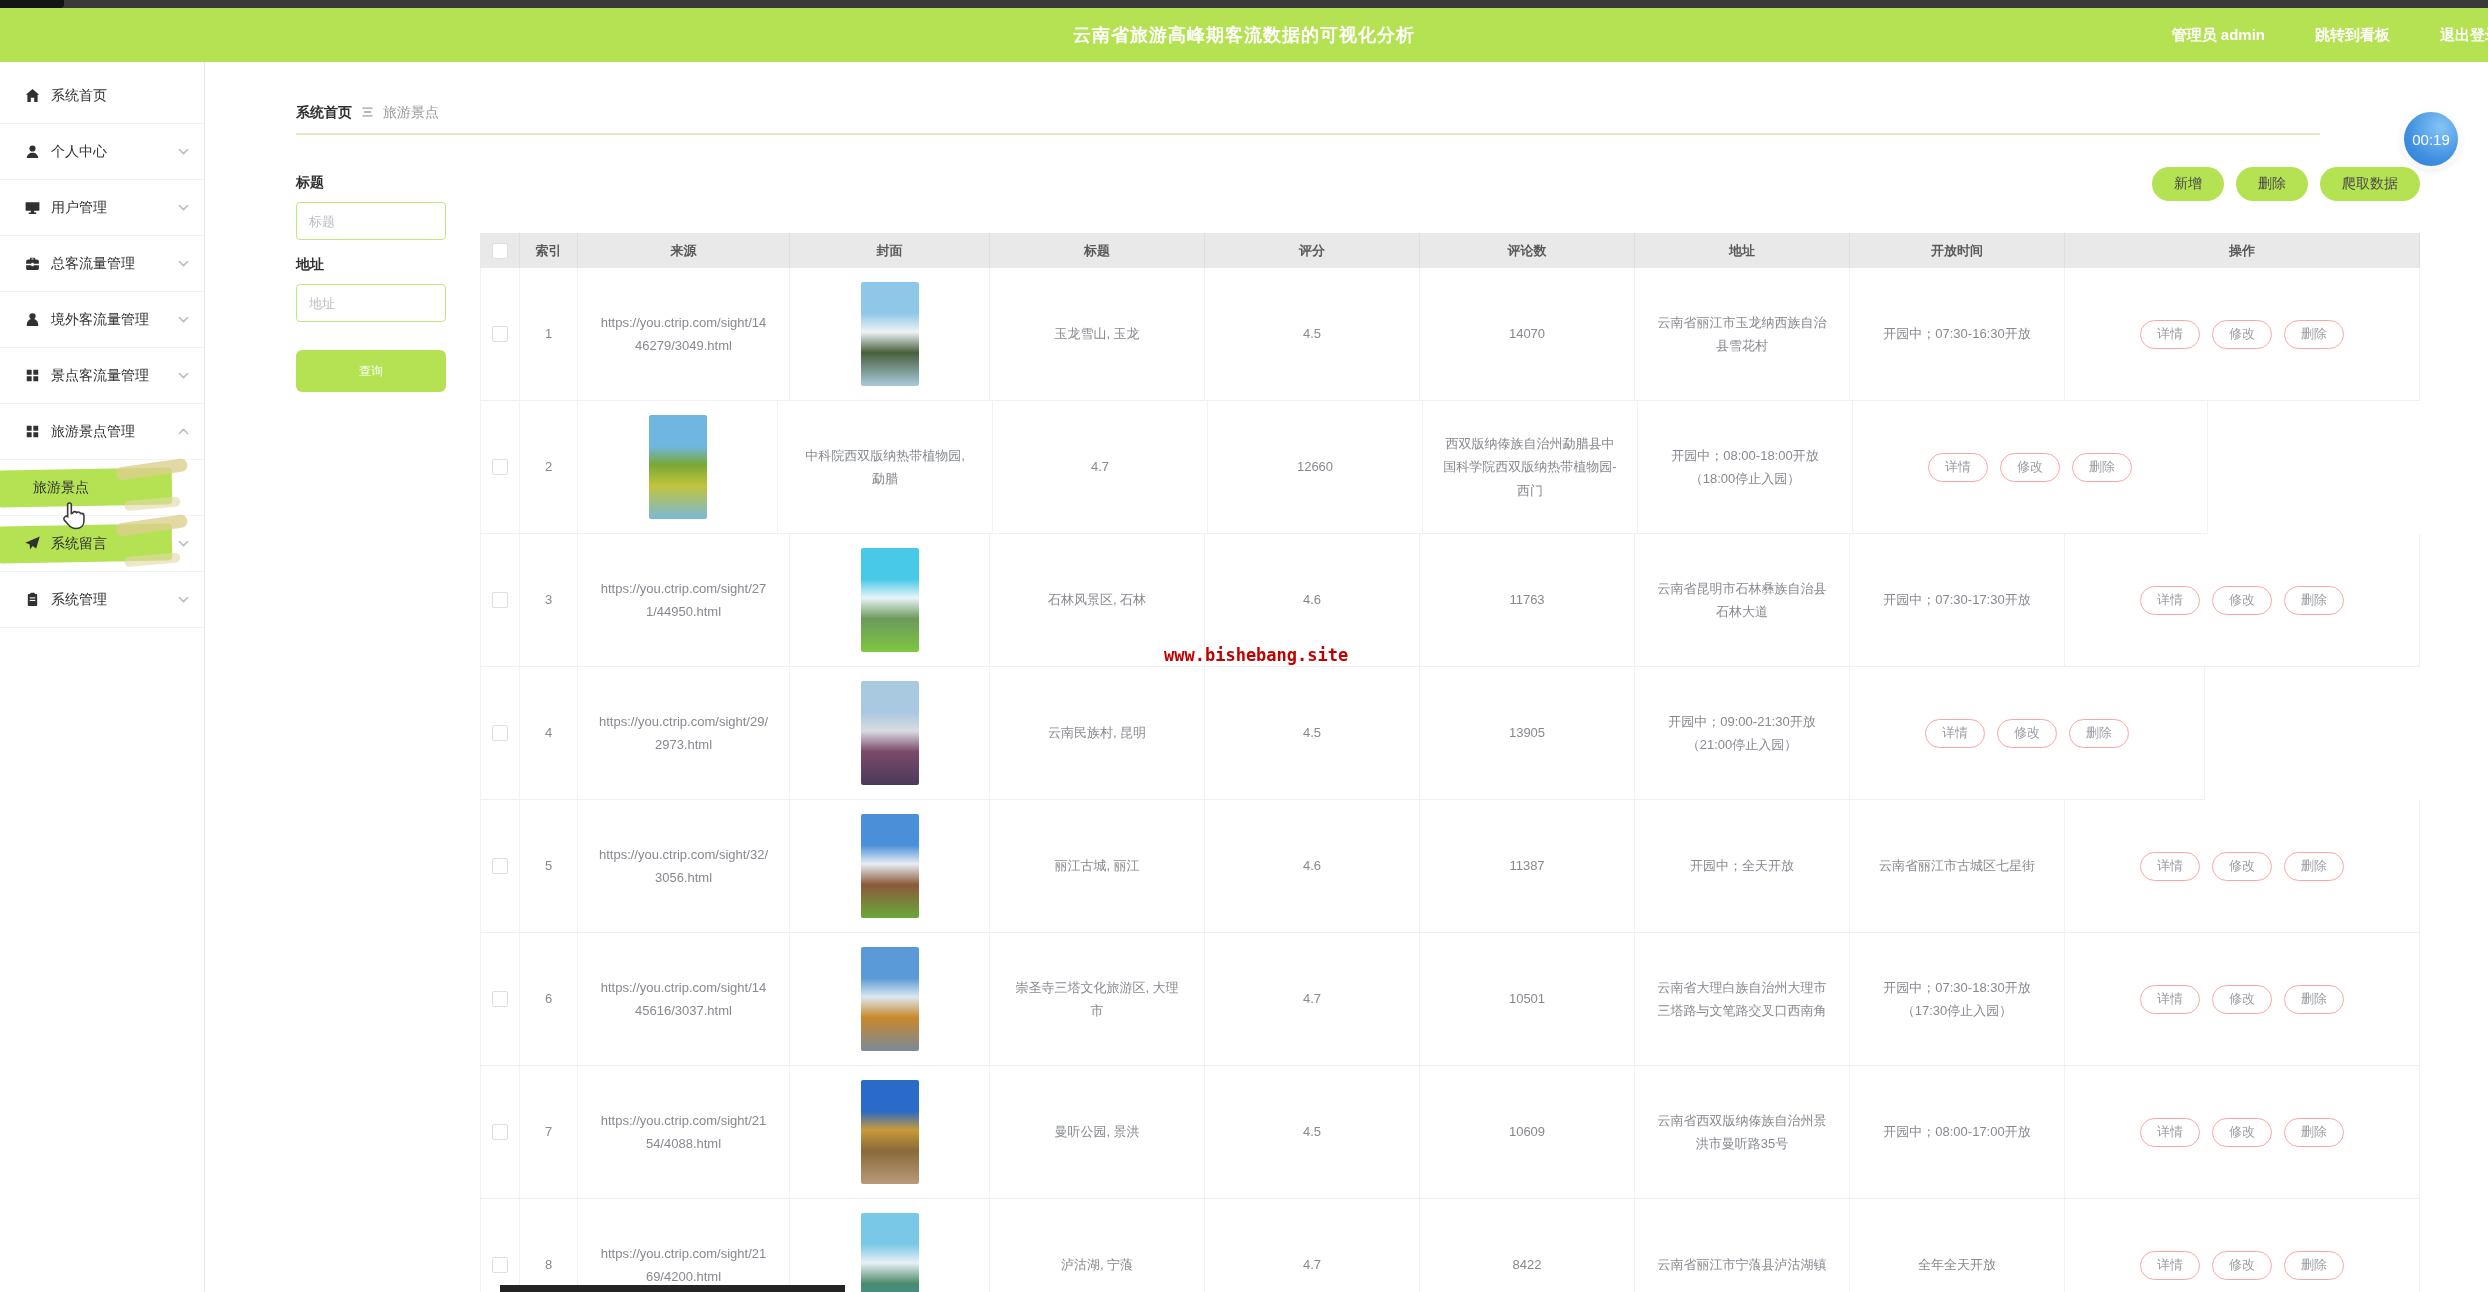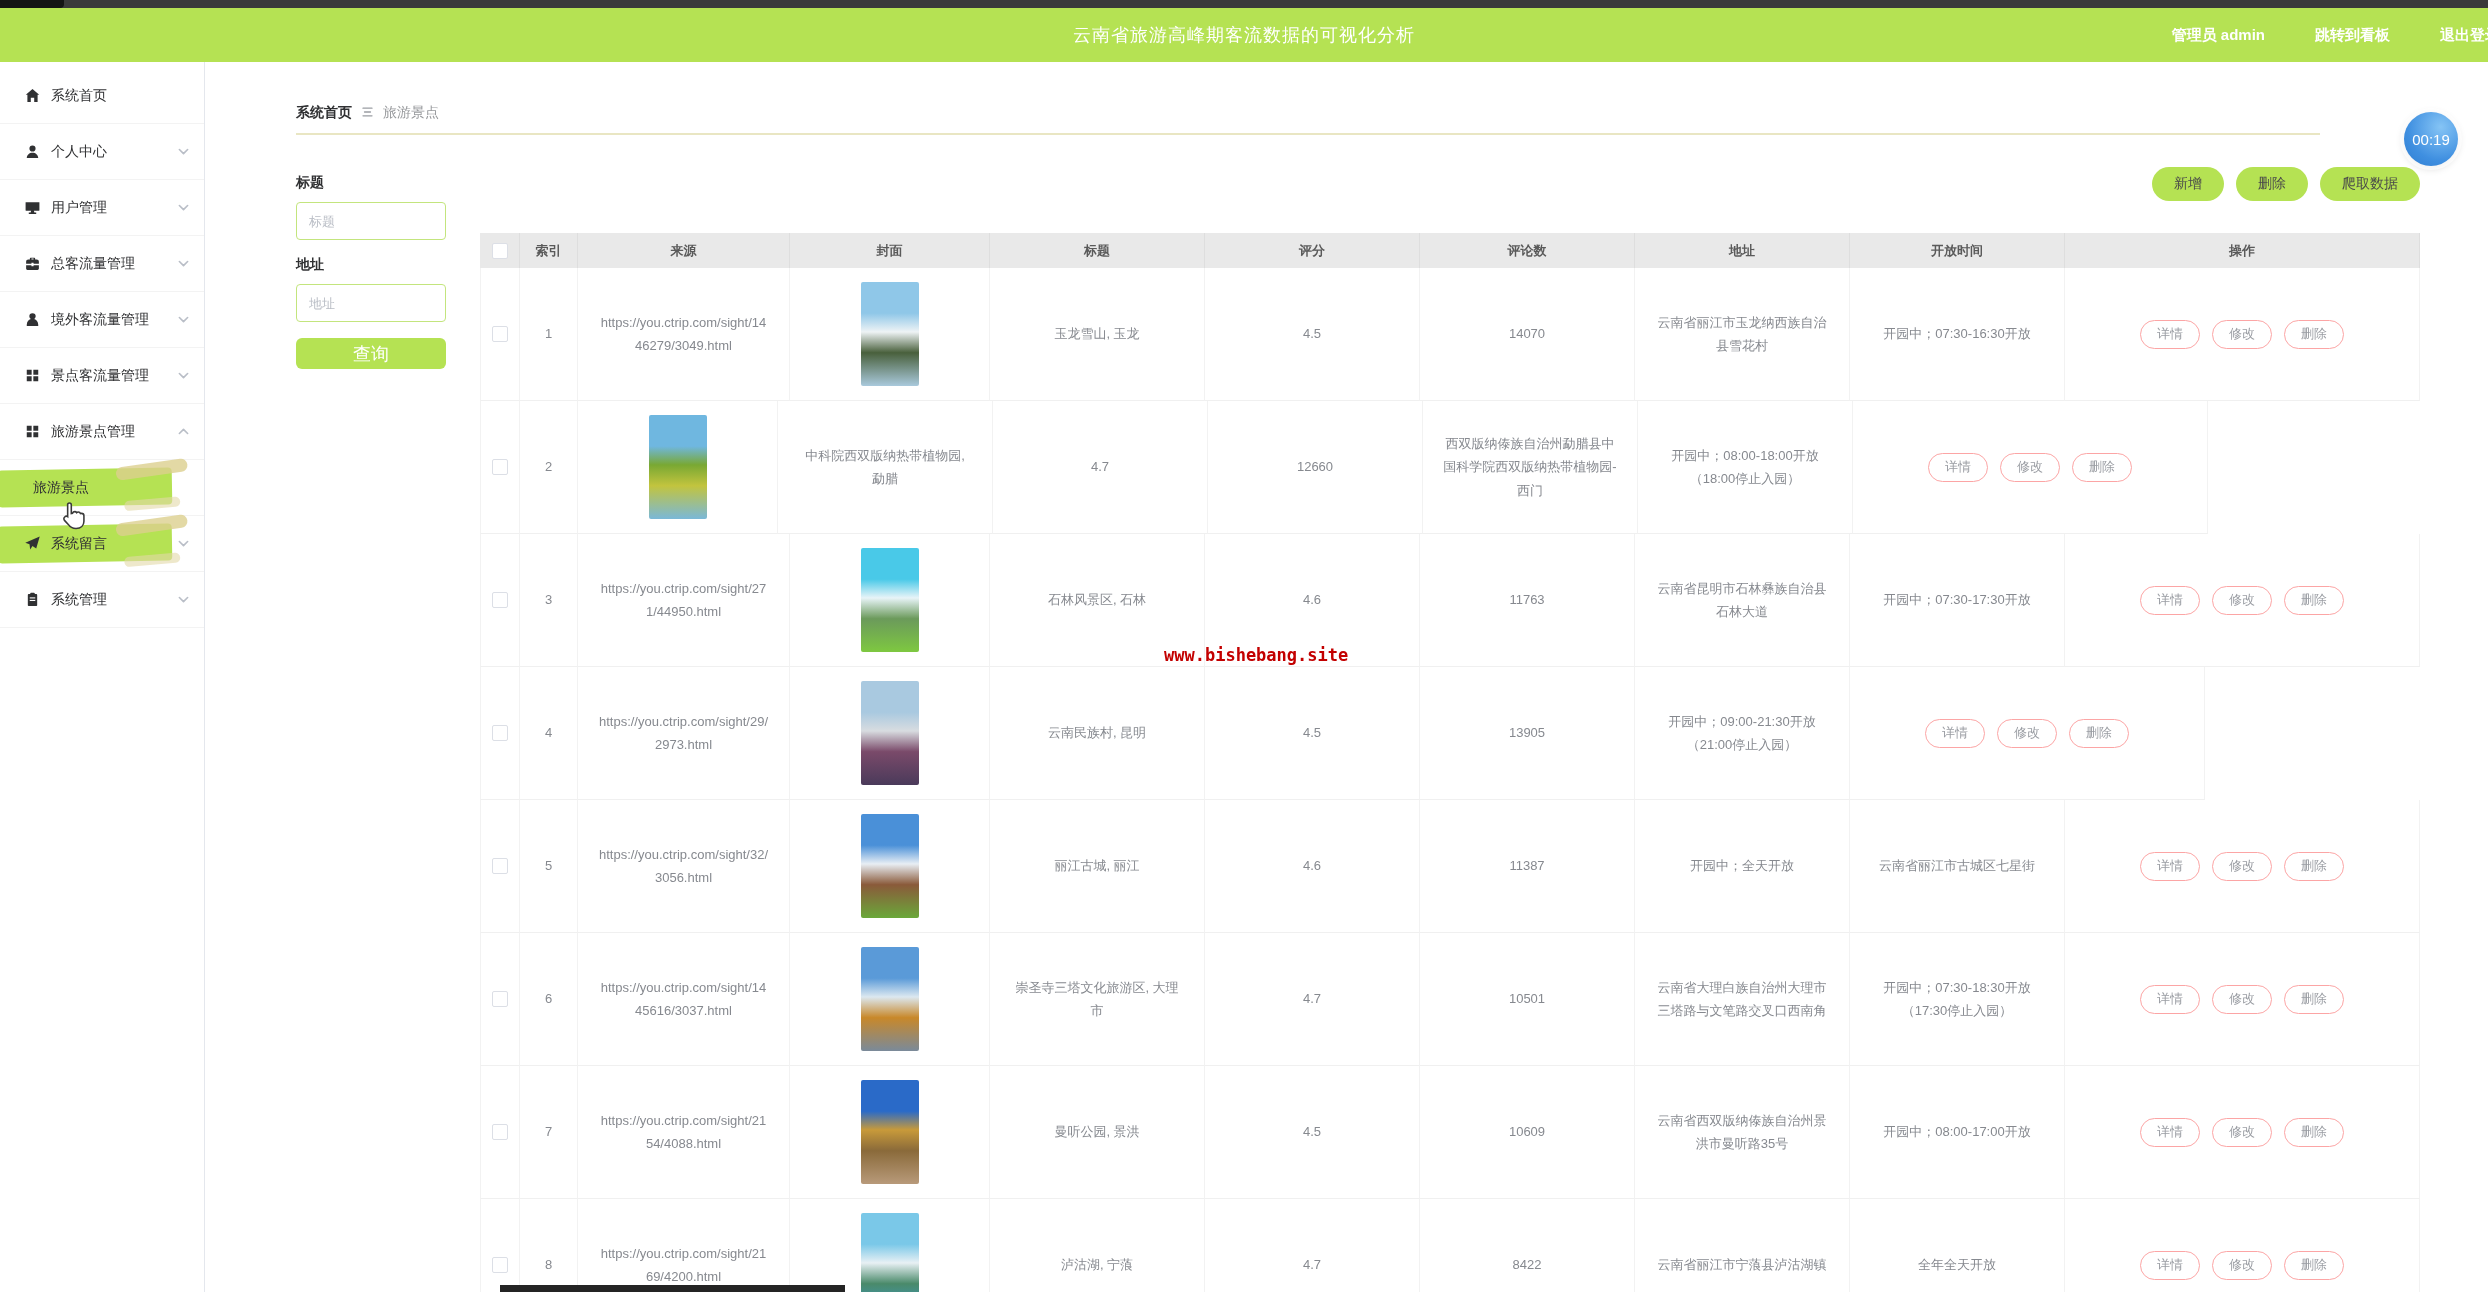--- a/index.html
+++ b/index.html
@@ -2,21 +2,21 @@
 <html><head>
 <meta charset="utf-8">
 <style>
   html,body{margin:0;padding:0;}
   body{width:2488px;height:1292px;position:relative;overflow:hidden;background:#fff;
        font-family:"Liberation Sans","DejaVu Sans",sans-serif;}
   .chrome{position:absolute;left:0;top:0;width:2488px;height:8px;background:#3a3a3a;}
   .chrome-tab{position:absolute;left:0;top:0;width:64px;height:8px;background:#141414;border-radius:0 0 4px 0;}
   header{position:absolute;left:0;top:8px;width:2488px;height:54px;background:#b5e253;}
   .title{position:absolute;left:50%;top:50%;transform:translate(-50%,-50%);color:#fff;font-size:18px;
-         font-weight:400;letter-spacing:1px;white-space:nowrap;}
+         font-weight:700;letter-spacing:1px;white-space:nowrap;}
   .hdr-right{position:absolute;right:-12px;top:0;height:54px;display:flex;align-items:center;gap:50px;
              color:#fff;font-size:15px;font-weight:700;white-space:nowrap;}
   .hdr-right span{cursor:pointer;}
   aside{position:absolute;left:0;top:62px;bottom:0;width:205px;background:#fff;border-right:1px solid #e4e7ed;box-sizing:border-box;}
   #side-menu{margin-top:6px;}
   .side-item{position:relative;height:55px;display:flex;align-items:center;padding:0 14px 0 24px;
              border-bottom:1px solid #f3f3f3;font-size:14px;color:#303133;cursor:pointer;}
   .side-item .ic{width:17px;height:17px;margin-right:10px;display:inline-flex;position:relative;z-index:1;}
   .side-item .ic svg{width:17px;height:17px;fill:#303133;}
   .side-item .lbl{position:relative;z-index:1;}
@@ -35,22 +35,22 @@
   .crumb-home{color:#303133;font-weight:700;cursor:pointer;}
   .crumb-cur{color:#97999c;}
   .crumb-sep svg{width:13px;height:12px;}
   .crumb-sep path{stroke:#9a9da3;stroke-width:1.3;fill:none;stroke-linecap:round;}
   .divider{position:absolute;left:91px;top:71px;width:2024px;height:2px;background:#e9e6c3;}
   .filters{position:absolute;left:91px;top:112px;width:150px;}
   .filters label{display:block;font-size:14px;font-weight:700;color:#303133;margin:0 0 10px 0;}
   .filters input{display:block;width:150px;height:38px;box-sizing:border-box;border:1px solid #c3e57d;border-radius:4px;
                  padding:0 12px;font-size:13px;color:#333;outline:none;margin-bottom:16px;font-family:inherit;}
   .filters input::placeholder{color:#b9bdc5;}
-  .btn-search{width:150px;height:31px;background:#b5e253;border:none;border-radius:6px;color:#fff;
-              font-size:18px;cursor:pointer;margin-top:0;font-family:inherit;}
+  .btn-search{width:150px;height:42px;background:#b5e253;border:none;border-radius:6px;color:#fff;
+              font-size:12px;cursor:pointer;margin-top:12px;font-family:inherit;}
   .toolbar{position:absolute;right:68px;top:105px;display:flex;gap:12px;}
   .toolbar button{height:34px;padding:0 22px;border:none;border-radius:17px;background:#b5e253;color:#4a4a4a;
                   font-size:14px;cursor:pointer;white-space:nowrap;font-family:inherit;}
   .table{position:absolute;left:275px;top:171px;width:1940px;}
   .trow{display:flex;}
   .tcell{display:flex;align-items:center;justify-content:center;text-align:center;box-sizing:border-box;
          border-bottom:1px solid #f0f0f0;border-right:1px solid #f2f2f2;color:#86898f;font-size:13px;line-height:1.8;}
   .tcell:first-child{border-left:1px solid #f2f2f2;}
   .trow.head .tcell{background:#e9e9e9;height:35px;font-weight:700;color:#5a5a5a;border-right:1px solid #dedede;
                     border-bottom:none;border-left:none;}

